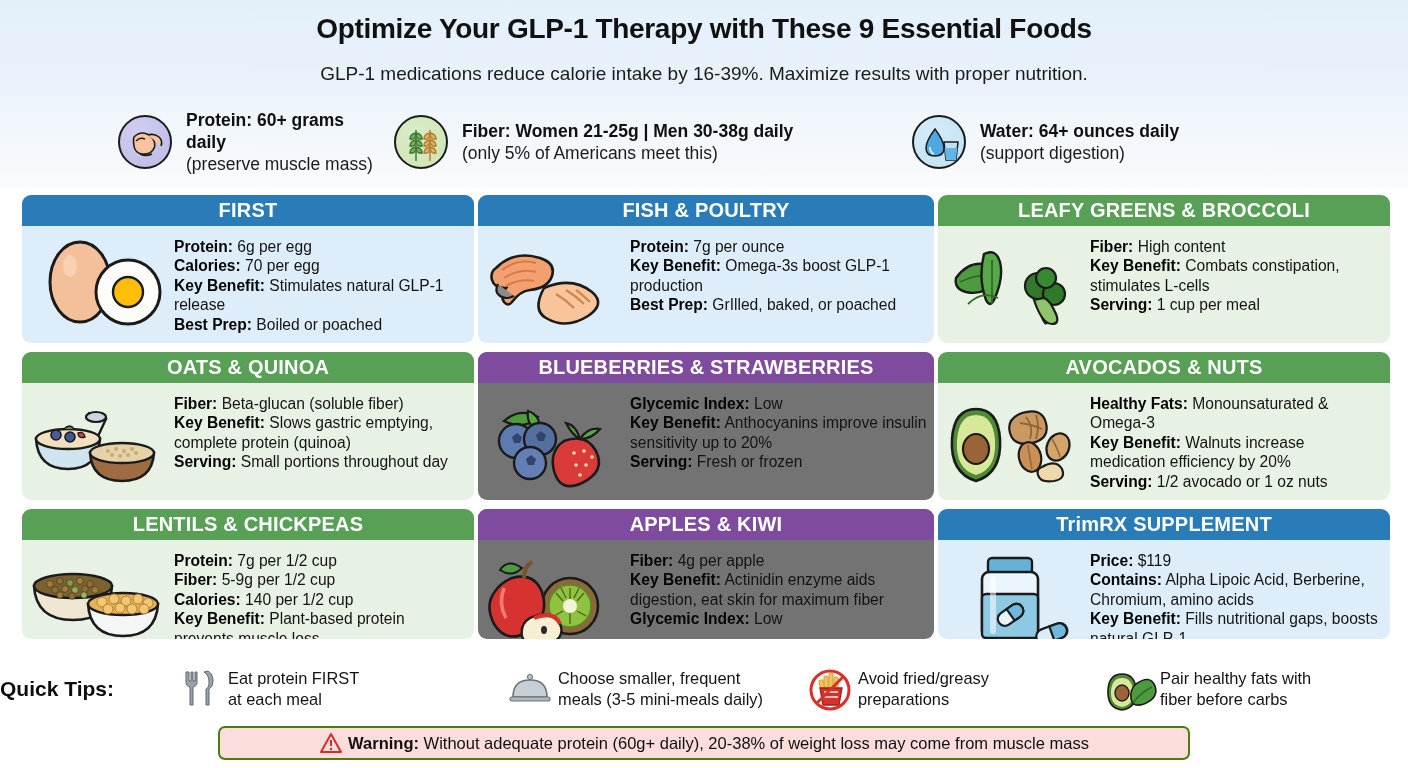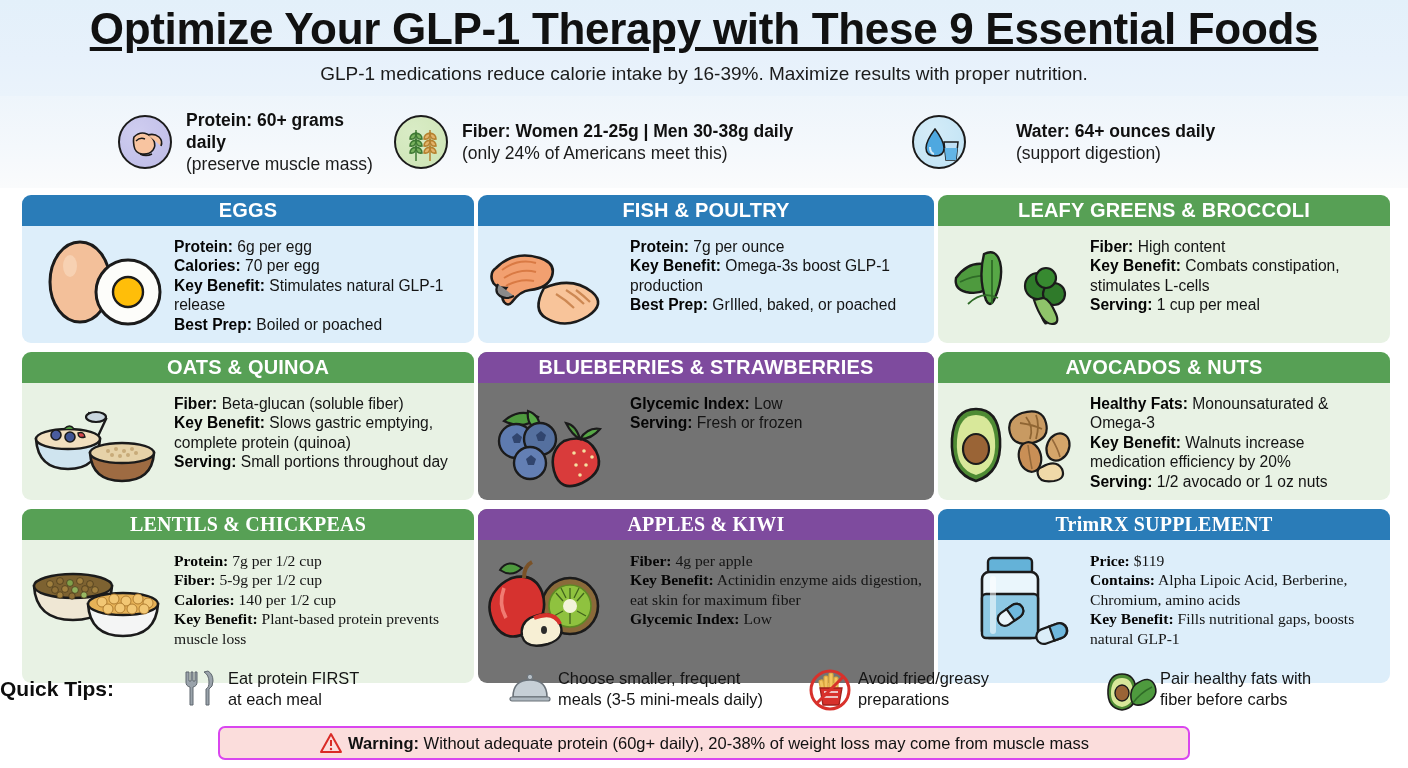--- a/index.html
+++ b/index.html
@@ -12,38 +12,38 @@
   #page { position: relative; width: 1408px; height: 768px; }
 
   
   .header {
     height: 96px;
     background: linear-gradient(180deg, #e3f0fa 0%, #e7f1fb 60%, #eaf3fb 100%);
     text-align: center;
     padding-top: 9px;
   }
   .header h1 {
-    font-size: 44px; font-weight: bold; color: #111111;
-    letter-spacing: -0.3px; line-height: 40px; text-decoration: underline;
+    font-size: 28px; font-weight: bold; color: #111111;
+    letter-spacing: -0.3px; line-height: 40px;
   }
   .header h2 {
     font-size: 19px; font-weight: normal; color: #1b1b1b;
     line-height: 26px; margin-top: 12px;
   }
 
   
   .stats-bar {
     height: 92px;
     background: linear-gradient(180deg, #eef5fb 0%, #f4f8fc 55%, #fafbfc 100%);
     display: flex; align-items: center;
   }
   .stat { display: flex; align-items: center; }
   .stat:nth-child(1) { width: 382px; padding-left: 118px; }
   .stat:nth-child(2) { width: 510px; padding-left: 12px; }
-  .stat:nth-child(3) { width: 516px; padding-left: 20px; gap: 36px; }
+  .stat:nth-child(3) { width: 516px; padding-left: 20px; }
   .stat-icon {
     width: 54px; height: 54px; border-radius: 50%;
     border: 2.5px solid #1b1b1b;
     flex: 0 0 54px; position: relative; overflow: hidden;
   }
   .stat-icon.protein { background: radial-gradient(circle at 35% 30%, #cfcdf0, #bdbbe6); }
   .stat-icon.fiber   { background: radial-gradient(circle at 35% 30%, #d9ecc6, #cde4b4); }
   .stat-icon.water   { background: radial-gradient(circle at 35% 30%, #d4ecf8, #bfe2f4); }
   .stat-text { margin-left: 14px; }
   .stat-text .l1 { font-size: 17.5px; font-weight: bold; color: #101010; line-height: 22px; }
@@ -58,21 +58,21 @@
     grid-template-rows: 156px 156px 158px;
     column-gap: 4px; row-gap: 1px;
     padding: 7px 22px 0 22px;
   }
   .card {
     border-radius: 9px;
     overflow: hidden;
     display: flex; flex-direction: column;
     height: 148px;
   }
-  .card.tall { height: 174px; font-family: Liberation Serif, serif; }
+  .card.tall { height: 130px; }
   .card-head {
     height: 31px; line-height: 31px;
     text-align: center; color: #ffffff;
     font-size: 20px; font-weight: bold;
     letter-spacing: 0.2px;
   }
   .card-body { flex: 1; display: flex; align-items: flex-start; padding: 8px 6px 0 4px; }
   .card-art { flex: 0 0 146px; height: 105px; position: relative; }
   .card-lines { flex: 1; padding-left: 2px; padding-top: 3px; }
   .line { font-size: 15.6px; line-height: 19.4px; color: #141414; }
@@ -101,21 +101,21 @@
   .tip:nth-of-type(3) { width: 300px; }
   .tip:nth-of-type(4) { width: 300px; }
   .tip-icon { flex: 0 0 46px; height: 42px; position: relative; }
   .tip-text { font-size: 16.4px; line-height: 21px; color: #141414; padding-left: 4px; }
 
   
   .warning {
     position: absolute; left: 218px; top: 726px;
     width: 972px; height: 34px;
     background: #fbdddc;
-    border: 2px solid #d946ef;
+    border: 2px solid #4d7c0f;
     border-radius: 7px;
     display: flex; align-items: center; justify-content: center;
   }
   .warn-ico { flex: 0 0 26px; height: 22px; position: relative; margin-right: 3px; }
   .warn-text { font-size: 16.5px; color: #111111; line-height: 20px; }
   .warn-text b { font-weight: bold; }
 
   svg { display: block; overflow: visible; }
 </style>
 </head>
@@ -155,21 +155,21 @@
           </g>
           <g stroke="#b5812f" stroke-width="1.5" fill="#e3b36a">
             <line x1="34" y1="44" x2="34" y2="13"></line>
             <path d="M34 16 q-6 1 -6 6 q6 1 6-6z M34 23 q-6 1 -6 6 q6 1 6-6z M34 30 q-6 1 -6 6 q6 1 6-6z"></path>
             <path d="M34 16 q6 1 6 6 q-6 1 -6-6z M34 23 q6 1 6 6 q-6 1 -6-6z M34 30 q6 1 6 6 q-6 1 -6-6z"></path>
           </g>
         </svg>
       </div>
       <div class="stat-text">
         <div class="l1">Fiber: Women 21-25g | Men 30-38g daily</div>
-        <div class="l2">(only 24% of Americans meet this)</div>
+        <div class="l2">(only 5% of Americans meet this)</div>
       </div>
     </div>
 
     <div class="stat">
       <div class="stat-icon water">
         <svg width="54" height="54" viewBox="0 0 54 54">
           <path d="M21 12 q9 12 9 19 q0 8 -9 8 q-9 0 -9-8 q0-7 9-19z" fill="#4ea8e0" stroke="#1b1b1b" stroke-width="1.5"></path>
           <path d="M16 30 q0 6 4 7" fill="none" stroke="#cfe9f8" stroke-width="2"></path>
           <path d="M30 25 h14 l-2 18 h-10z" fill="#bfe0f5" stroke="#1b1b1b" stroke-width="1.5"></path>
           <path d="M30.7 31 h12.7 l-1.4 12 h-10z" fill="#63b5e6"></path>
@@ -178,21 +178,21 @@
       <div class="stat-text">
         <div class="l1">Water: 64+ ounces daily</div>
         <div class="l2">(support digestion)</div>
       </div>
     </div>
   </div>
 
   <div class="grid">
 
     <div class="card t-blue">
-      <div class="card-head">EGGS</div>
+      <div class="card-head">FIRST</div>
       <div class="card-body">
         <div class="card-art">
           <svg width="146" height="105" viewBox="0 0 146 105">
             <ellipse cx="54" cy="48" rx="30" ry="40" fill="#f3c09a" stroke="#1b1b1b" stroke-width="3"></ellipse>
             <ellipse cx="44" cy="32" rx="7" ry="11" fill="#f8d5b8" opacity=".8"></ellipse>
             <path d="M70 58 a32 32 0 0 1 64 0 a32 32 0 0 1 -64 0z" fill="#fdfdfa" stroke="#1b1b1b" stroke-width="3"></path>
             <ellipse cx="102" cy="58" rx="15" ry="15" fill="#ffbe09" stroke="#1b1b1b" stroke-width="2.4"></ellipse>
           </svg>
         </div>
         <div class="card-lines">
@@ -307,20 +307,21 @@
                 <circle cx="102" cy="60" r="1.8"></circle>
                 <circle cx="110" cy="66" r="1.8"></circle>
               <circle cx="94" cy="74" r="1.8"></circle>
                 <circle cx="104" cy="74" r="1.8"></circle>
                 <circle cx="98" cy="84" r="1.8"></circle>
             </g>
           </svg>
         </div>
         <div class="card-lines">
           <div class="line"><b>Glycemic Index:</b> <span>Low</span></div>
+          <div class="line"><b>Key Benefit:</b> <span>Anthocyanins improve insulin sensitivity up to 20%</span></div>
           <div class="line"><b>Serving:</b> <span>Fresh or frozen</span></div>
         </div>
       </div>
     </div>
 
     <div class="card t-green">
       <div class="card-head">AVOCADOS &amp; NUTS</div>
       <div class="card-body">
         <div class="card-art">
           <svg width="146" height="105" viewBox="0 0 146 105">

